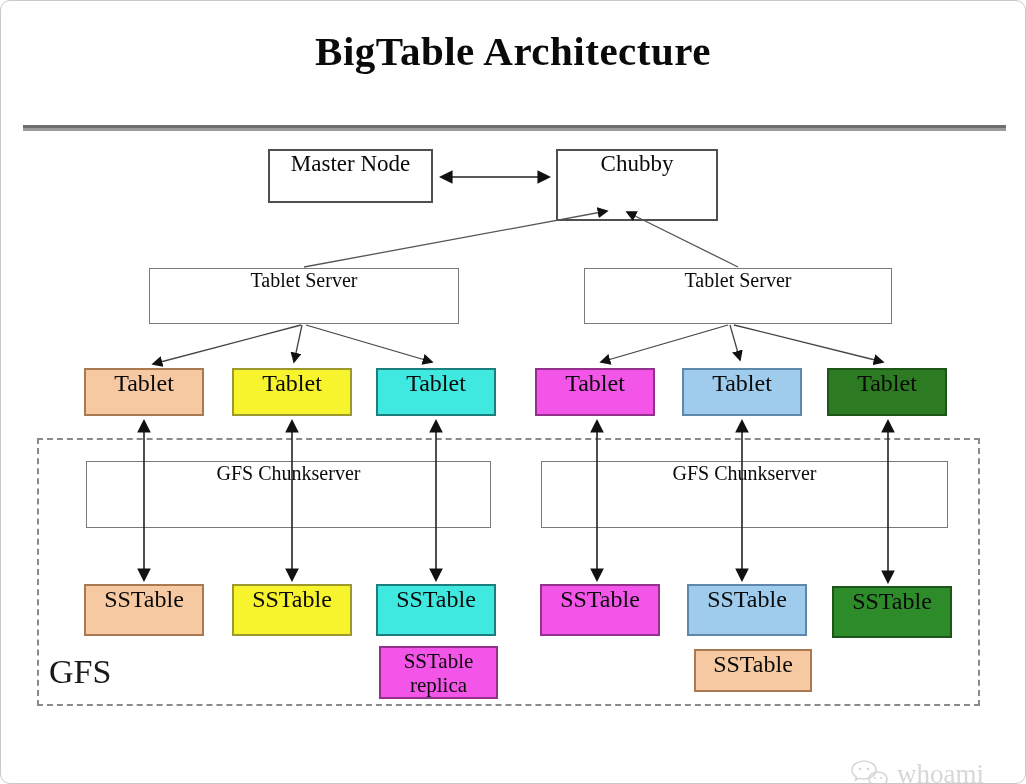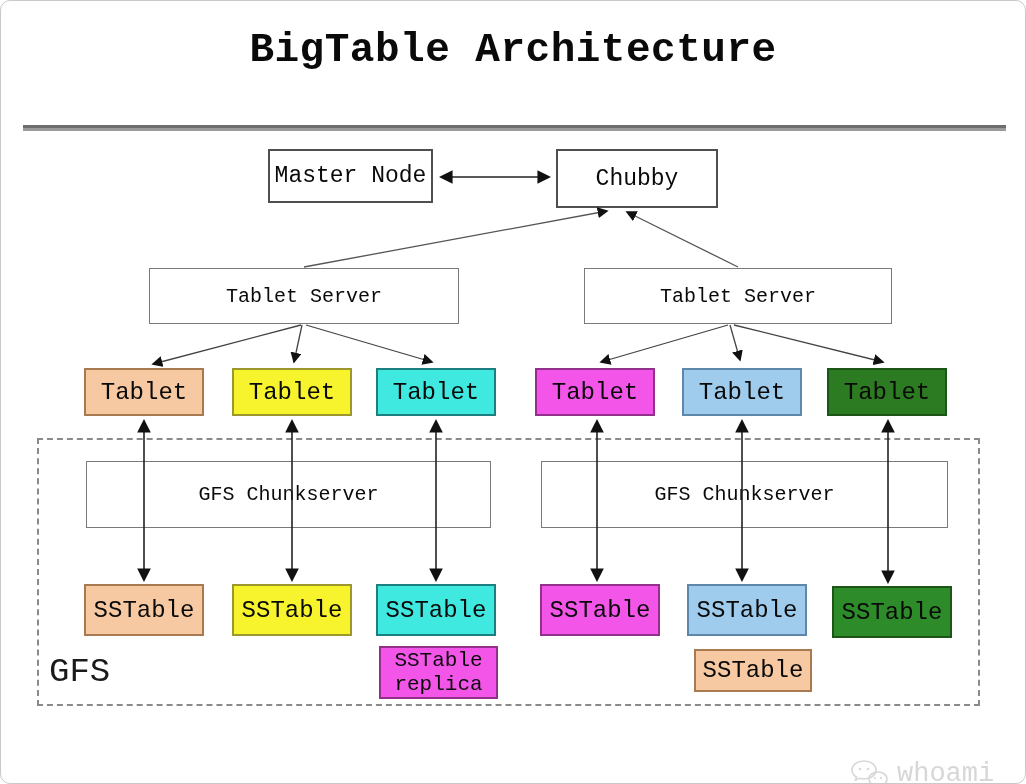--- a/index.html
+++ b/index.html
@@ -4,21 +4,21 @@
 <style>
   html,body{margin:0;padding:0;background:#fff;}
   .slide{
     position:relative;
     width:1026px;height:784px;
     background:#ffffff;
     border:1px solid #c9c9c9;
     border-radius:10px;
     box-sizing:border-box;
     overflow:hidden;
-    font-family:Liberation Mono, monospace;
+    font-family:Liberation Serif, serif;
   }
   .title{
     position:absolute;
     top:26px;left:0;width:100%;
     margin:0;
     text-align:center;
     font-size:41px;
     font-weight:bold;
     color:#0a0a0a;
     letter-spacing:0.5px;
@@ -26,32 +26,31 @@
   .divider{
     position:absolute;
     left:22px;top:124px;
     width:983px;height:6px;
     background:linear-gradient(#6e6e6e 0 45%, #ffffff 45% 55%, #9b9b9b 55% 100%);
   }
   .box{
     position:absolute;
     box-sizing:border-box;
     display:flex;
-    align-items:center;
     justify-content:center;
     text-align:center;
     color:#0a0a0a;
     background:#fff;
     z-index:2;
   }
   .plain{border:2px solid #4f4f4f;font-size:23px;}
   .thin {border:1px solid #7a7a7a;font-size:20px;}
   .colored{border:2px solid #444;font-size:24px;}
   .master{left:267px;top:148px;width:165px;height:54px;}
-  .chubby{left:555px;top:148px;width:162px;height:59px;}
+  .chubby{left:555px;top:148px;width:162px;height:72px;}
   .ts-left{left:148px;top:267px;width:310px;height:56px;}
   .ts-right{left:583px;top:267px;width:308px;height:56px;}
   .t1{left:83px; top:367px;width:120px;height:48px;}
   .t2{left:231px;top:367px;width:120px;height:48px;}
   .t3{left:375px;top:367px;width:120px;height:48px;}
   .t4{left:534px;top:367px;width:120px;height:48px;}
   .t5{left:681px;top:367px;width:120px;height:48px;}
   .t6{left:826px;top:367px;width:120px;height:48px;}
   .gfs-region{
     position:absolute;

